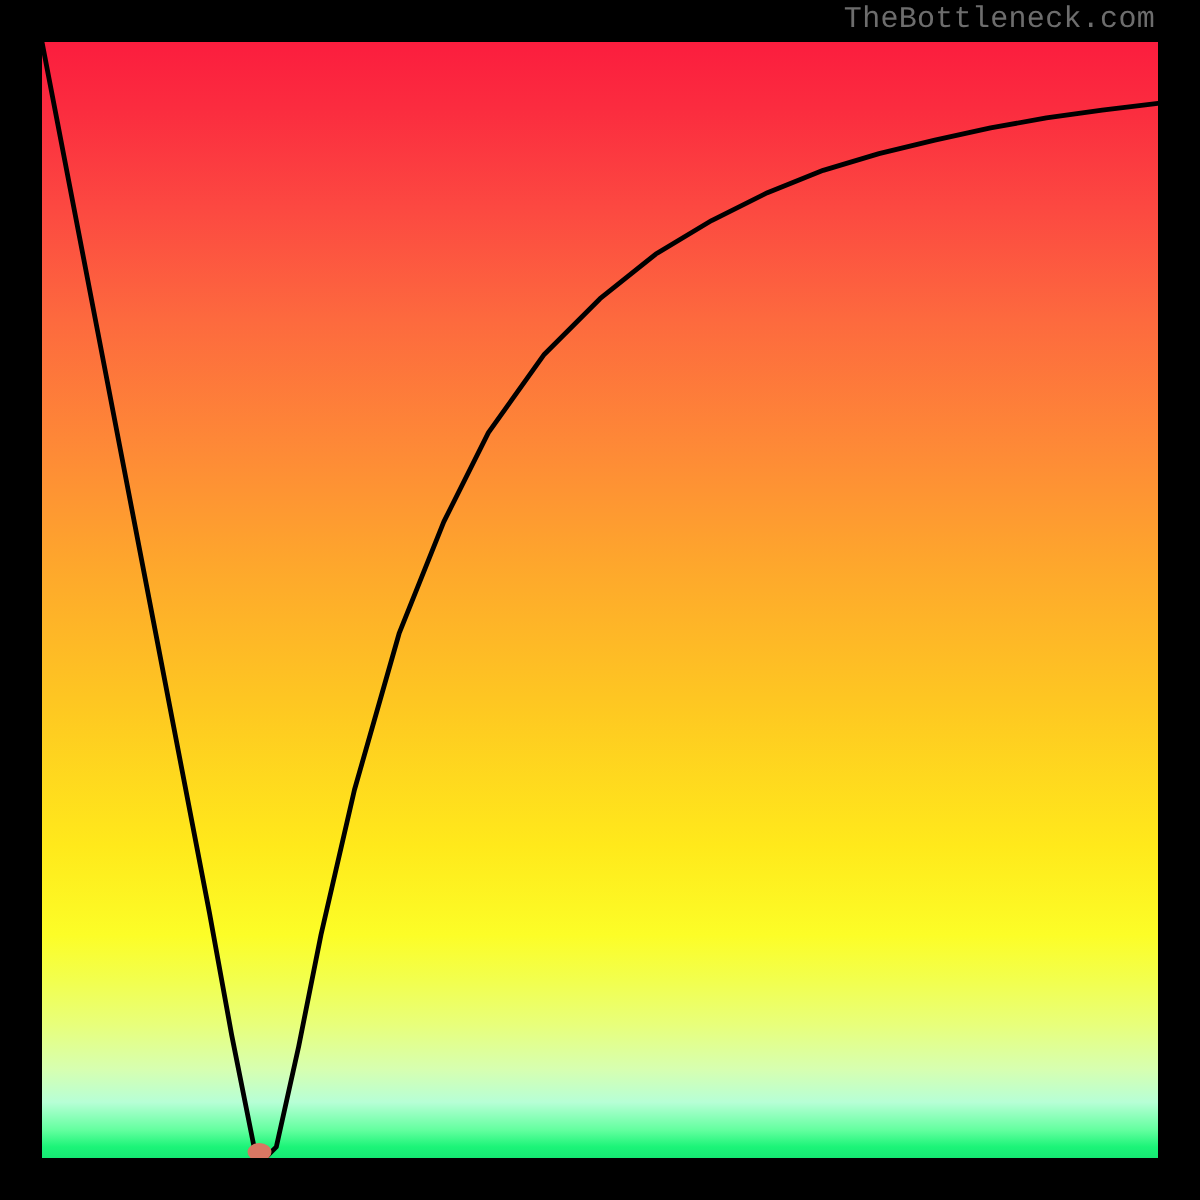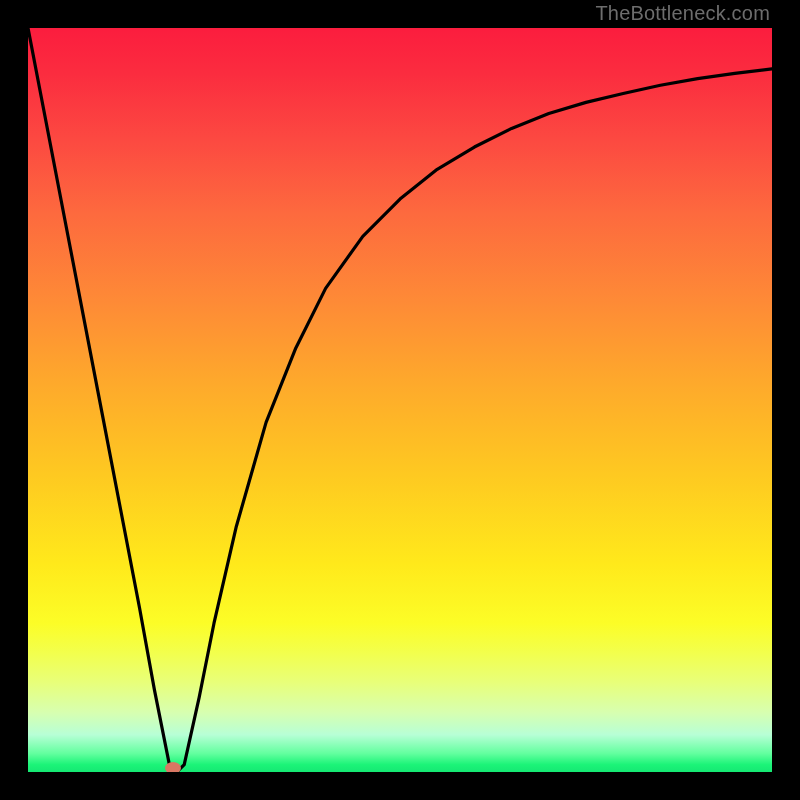--- a/index.html
+++ b/index.html
@@ -61,21 +61,21 @@
     transform: translate(-50%, -50%);
   }
   .watermark {
     position: absolute;
     top: 2px;
     right: 30px;
     color: #6d6d6d;
     font-size: 20px;
     font-weight: 500;
     letter-spacing: 0.2px;
-    font-family: Liberation Sans, sans-serif;
+    font-family: Liberation Mono, monospace;
   }
 </style>
 </head>
 <body>
 
 <div class="stage">
   <div class="plot">
     <div class="grad"></div>
     <svg class="curve" width="744" height="744" viewBox="0 0 744 744">
       <path id="curve-path" d="M0.00 0.00 L37.20 193.44 L74.40 386.88 L111.60 580.32 L126.48 662.16 L141.36 736.56 L148.80 744.00 L156.24 736.56 L171.12 669.60 L186.00 595.20 L208.32 498.48 L238.08 394.32 L267.84 319.92 L297.60 260.40 L334.80 208.32 L372.00 171.12 L409.20 141.36 L446.40 119.04 L483.60 100.44 L520.80 85.56 L558.00 74.40 L595.20 65.47 L632.40 57.29 L669.60 50.59 L706.80 45.38 L744.00 40.92" fill="none" stroke="#000" stroke-width="3.2" stroke-linecap="round" stroke-linejoin="round"></path>

